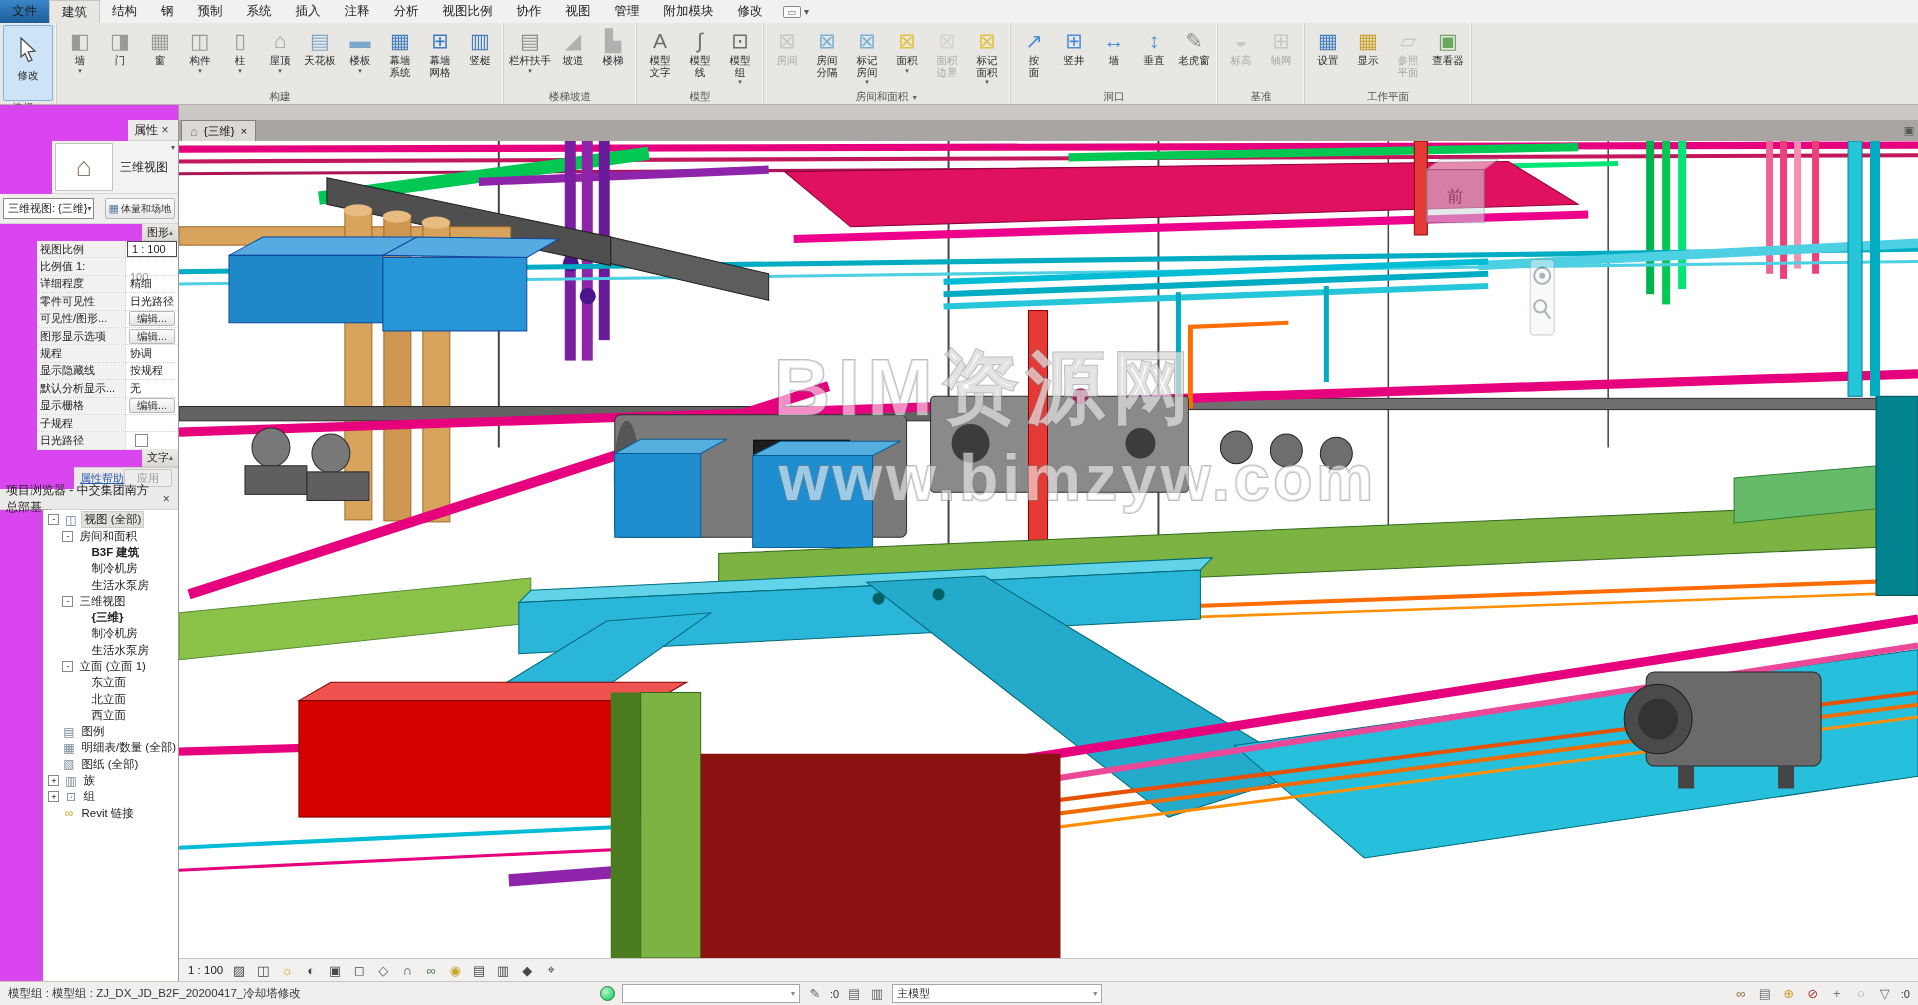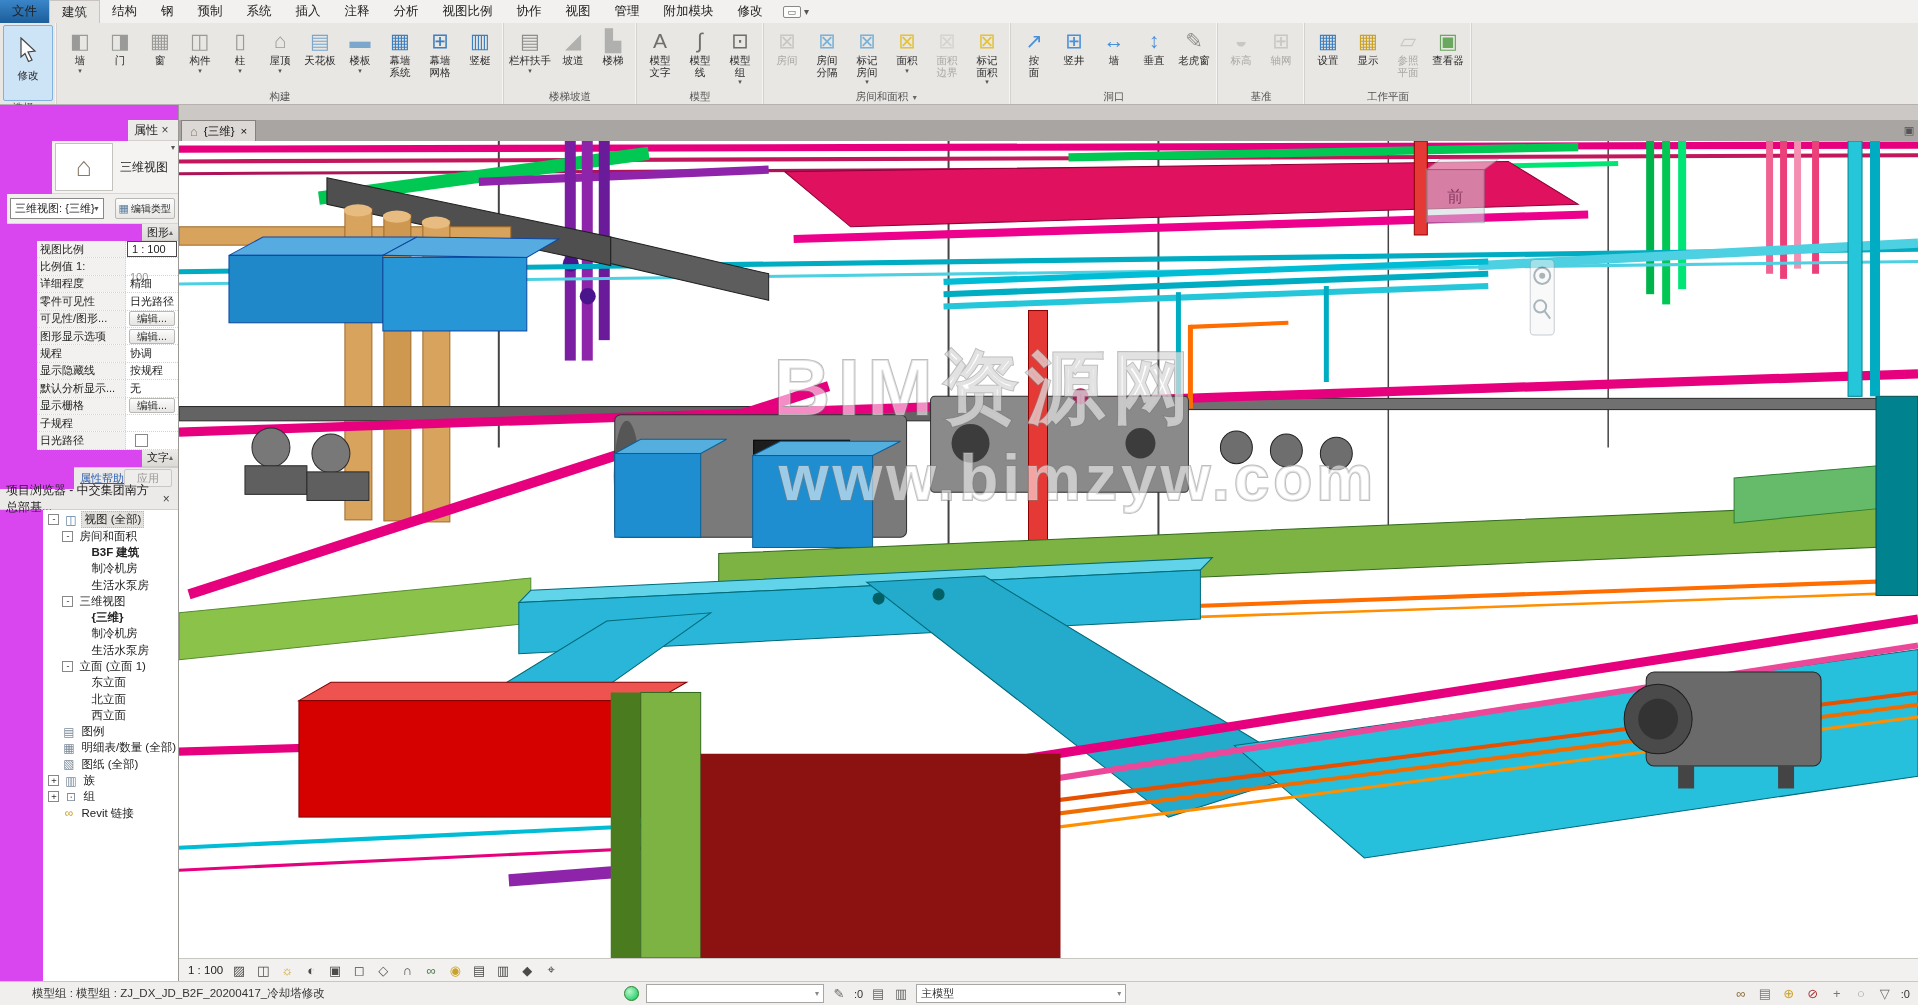--- a/index.html
+++ b/index.html
@@ -72,21 +72,21 @@
   .viewtab .h{color:#8a7a68;font-size:13px;}
   .strip-sp{flex:1;}
   .strip-ico{width:18px;display:flex;align-items:center;justify-content:center;color:#555;font-size:11px;}
   .canvas{flex:1;position:relative;background:#fff;min-height:0;overflow:hidden;}
   .canvas svg{position:absolute;inset:0;width:100%;height:100%;}
   .viewbar{height:22px;background:#f2f1ef;border-top:1px solid #c9c7c4;display:flex;align-items:center;padding:0 9px;gap:8px;font-size:11.5px;flex:0 0 auto;}
   .vicon{width:16px;height:16px;display:flex;align-items:center;justify-content:center;font-size:13px;}
 
   
   .statusbar{height:23px;background:#f0efed;border-top:1px solid #c9c7c4;display:flex;align-items:center;padding:0 8px;font-size:11.5px;color:#333;gap:7px;flex:0 0 auto;}
-  .sb-left{width:585px;flex:0 0 auto;overflow:hidden;white-space:nowrap;margin-left:24px;}
+  .sb-left{width:585px;flex:0 0 auto;overflow:hidden;white-space:nowrap;}
   .globe{width:13px;height:13px;border-radius:50%;background:radial-gradient(circle at 35% 35%,#b9f6ca,#00c853);border:1px solid #2e7d32;flex:0 0 auto;}
   .sbcombo{width:168px;height:17px;border:1px solid #a9a7a4;background:#fff;display:flex;align-items:center;padding:0 4px;font-size:11px;flex:0 0 auto;}
   .sbcombo .ca{margin-left:auto;font-size:8px;color:#888;}
   .sbico{display:flex;align-items:center;justify-content:center;font-size:13px;color:#666;width:16px;flex:0 0 auto;}
   .sb-right{margin-left:auto;display:flex;align-items:center;gap:8px;}
   .cnt{font-size:11px;color:#333;}
 </style>
 </head>
 <body>
 
@@ -359,21 +359,21 @@
         <span class="pv-dd">▾</span>
       </div>
 
       <div class="selrow">
         <div class="combo">
           <span>三维视图: {三维}</span>
           <span class="ca">▾</span>
         </div>
         <div class="etbtn">
           <span class="g">▦</span>
-          <span>编辑类型</span>
+          <span>体量和场地</span>
         </div>
       </div>
 
       <div class="section">
         <span>图形</span>
         <span class="chev">▴</span>
       </div>
 
       <div class="pgrid">
           <div class="prow">

